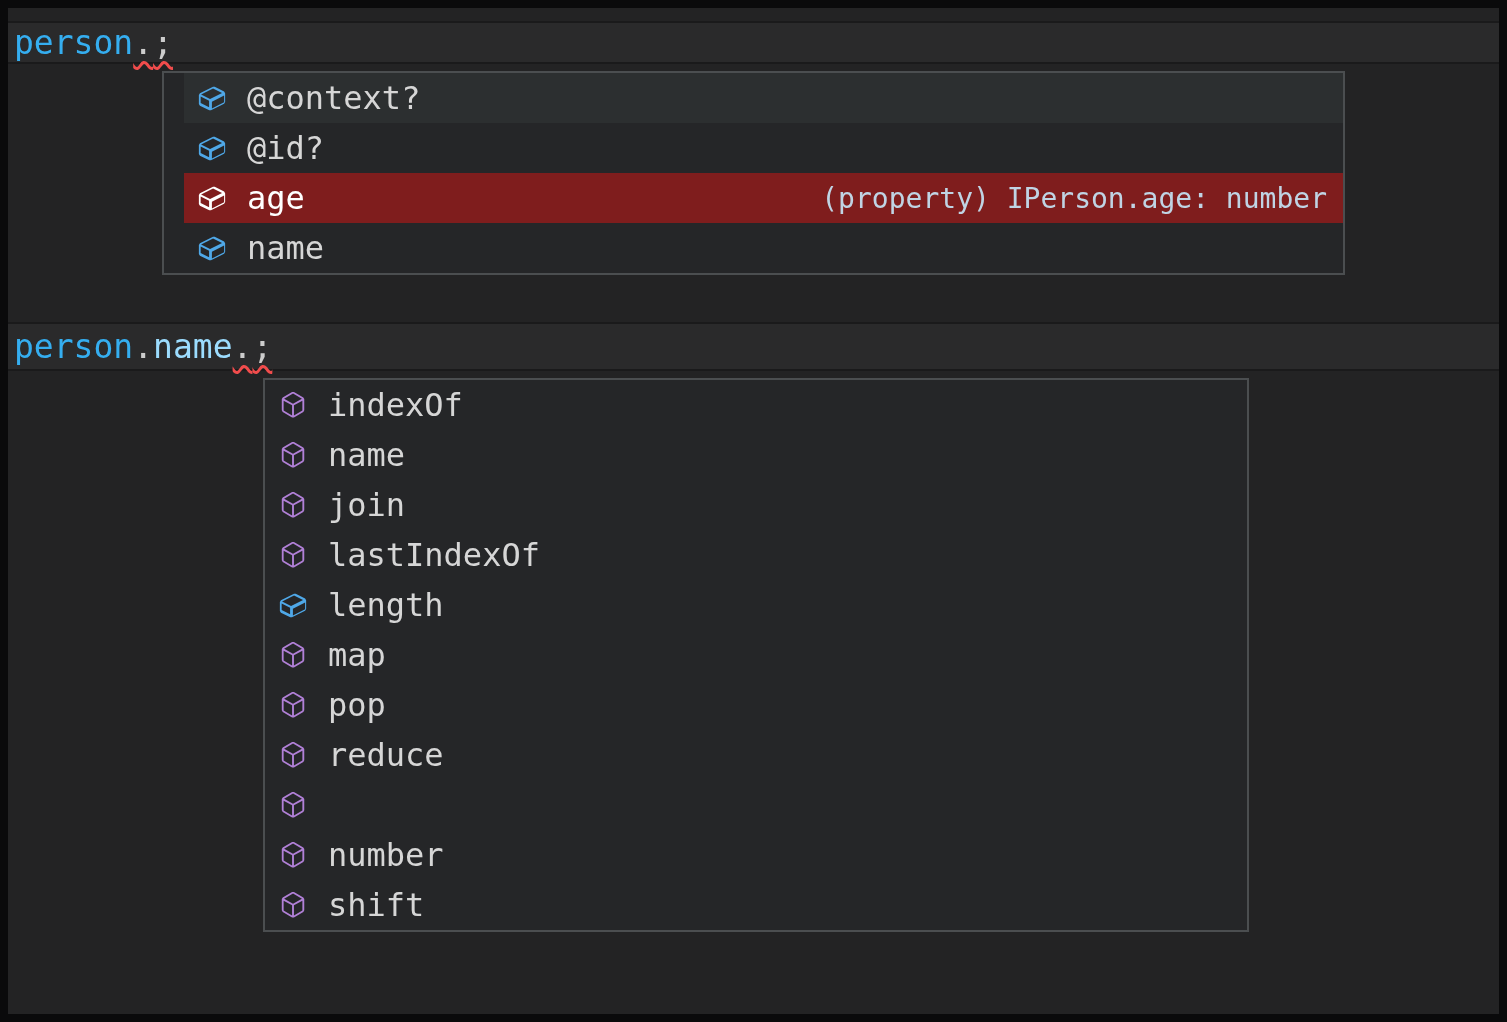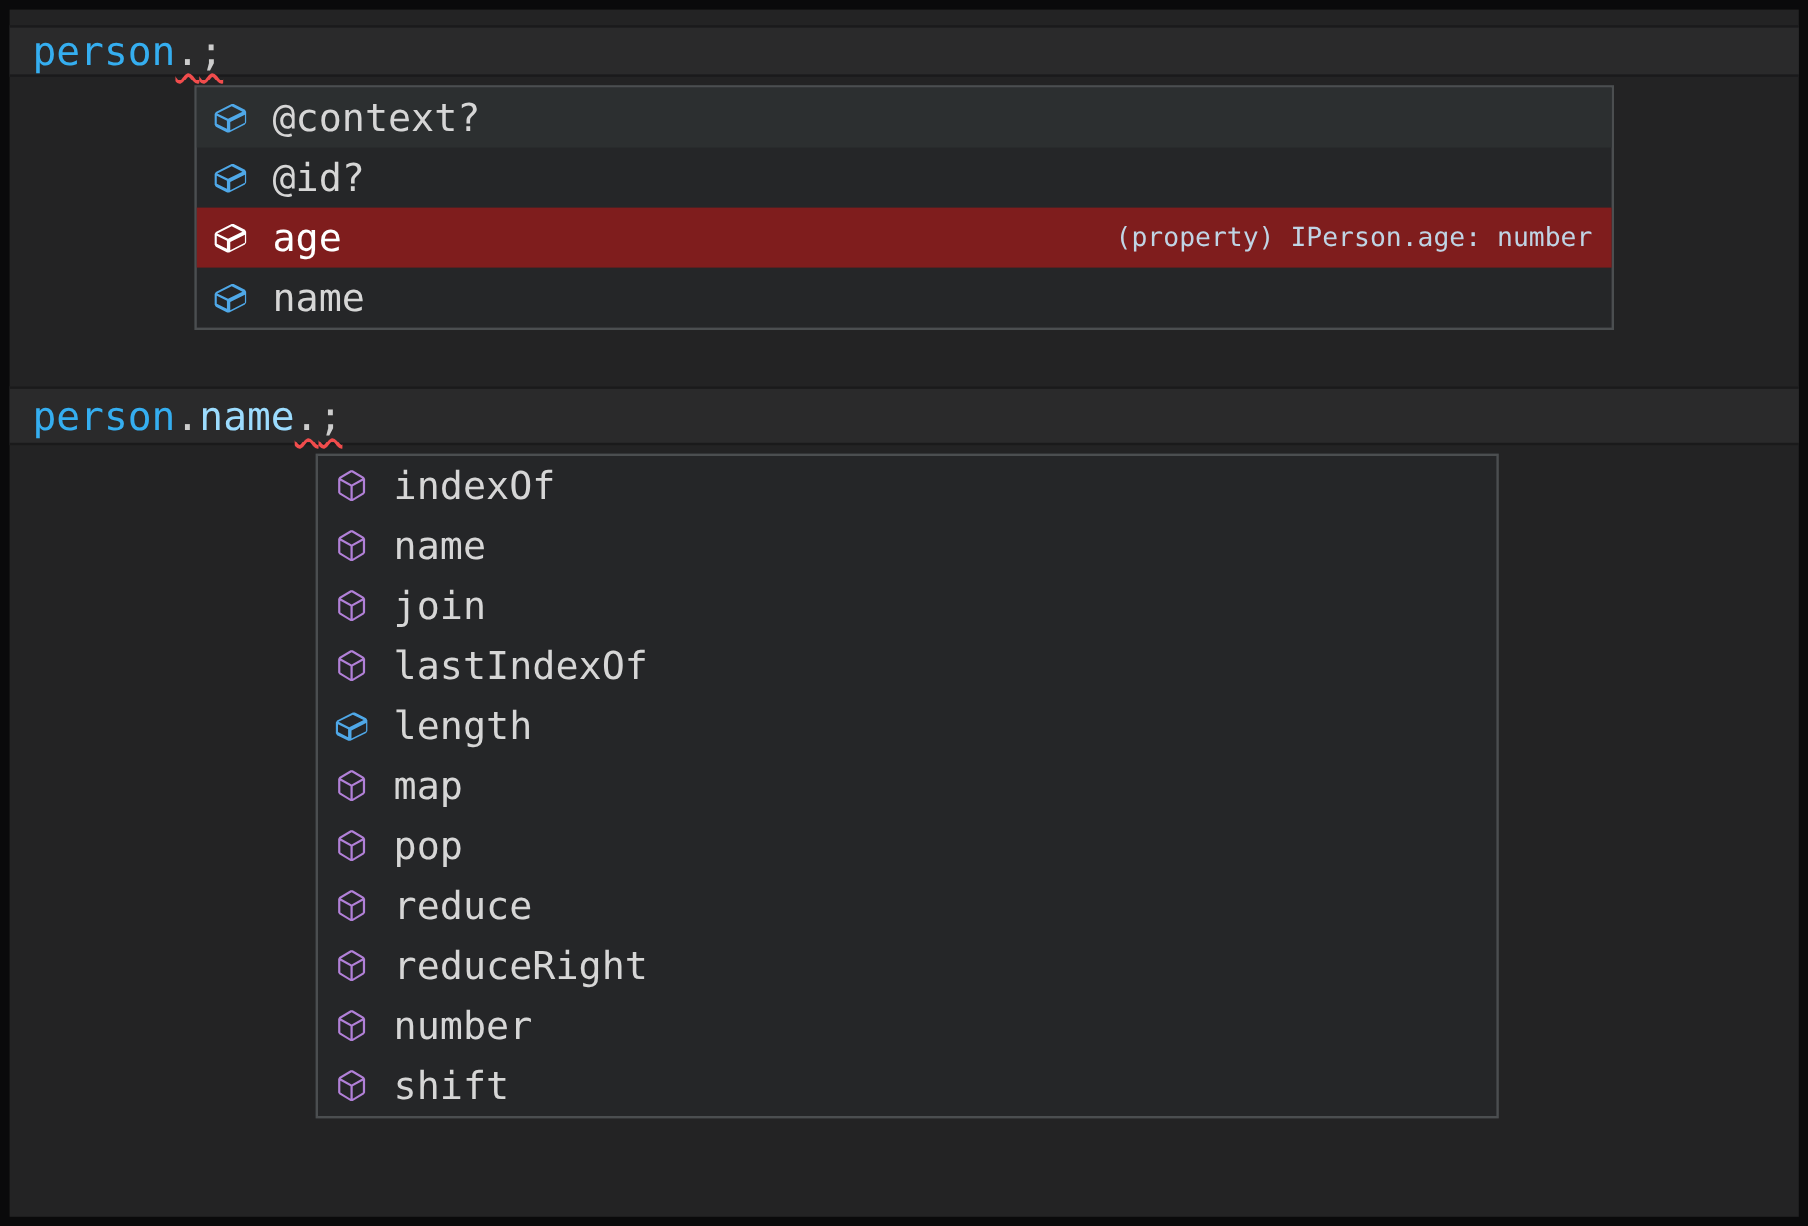--- a/index.html
+++ b/index.html
@@ -10,21 +10,21 @@
     position:absolute; left:8px; top:8px; width:1491px; height:1006px;
     background:#232324;
   }
 
   
   .code-line {
     position:absolute; left:0; width:100%;
     background:#2a2a2b;
     border-top:2px solid #1a1a1b; border-bottom:2px solid #1a1a1b;
     display:flex; align-items:center;
-    padding-left:19px;
+    padding-left:6px;
     font-size:33px; line-height:1; white-space:pre;
   }
   #line1 { top:13px;  height:43px; }
   #line2 { top:314px; height:49px; }
 
   .tok-variable { color:#35aef0; }
   .tok-property { color:#9cdcfe; }
   .tok-punct    { color:#cccccc; }
   .err {
     text-decoration-line:underline;
@@ -34,40 +34,40 @@
     text-underline-offset:7px;
     text-decoration-skip-ink:none;
   }
 
   
   .suggest {
     position:absolute;
     background:#252628;
     border:2px solid #4b4e50;
   }
-  #suggest1 { left:154px; top:63px;  width:1183px; }
+  #suggest1 { left:154px; top:63px;  width:1183px;padding-left:20px; }
   #suggest2 { left:255px; top:370px; width:986px; }
 
   .row {
     height:50px; display:flex; align-items:center;
     padding:0 16px 0 13px; gap:20px;
     font-size:32px; color:#d6d6d6; white-space:pre;
   }
   .row.hover    { background:#2c2f30; }
   .row.selected { background:#7f1d1d; color:#ffffff; }
 
   .icon { width:30px; height:30px; flex:0 0 30px; }
   .icon svg { width:30px; height:30px; display:block; }
   .icon-method path { fill:#b180d7; }
   .icon-field  path { fill:#4fa8e8; }
   .selected .icon path { fill:#ffffff; }
 
   .detail {
     margin-left:auto;
-    font-size:22px;
+    font-size:28px;
     color:#c0d4e4;
   }
 </style>
 </head>
 <body>
 
 <div class="editor">
 
   <div class="code-line" id="line1">
     <span class="tok-variable">person</span><span class="tok-punct err">.</span><span class="tok-punct err">;</span>
@@ -151,21 +151,20 @@
     <div class="row">
       <span class="icon icon-method"><svg viewBox="0 0 16 16">
             <path d="M13.51 4l-5-3h-1l-5 3-.49.86v6l.49.85 5 3h1l5-3 .49-.85v-6L13.51 4zM7.5 13.64l-4.5-2.7V5.7l4.5 2.45v5.49zM3.27 4.7l4.74-2.84 4.74 2.84L8 7.29 3.27 4.7zm9.73 6.24l-4.5 2.7V8.15l4.5-2.45v5.24z"></path>
           </svg></span>
       <span class="label">reduce</span>
     </div>
     <div class="row">
       <span class="icon icon-method"><svg viewBox="0 0 16 16">
             <path d="M13.51 4l-5-3h-1l-5 3-.49.86v6l.49.85 5 3h1l5-3 .49-.85v-6L13.51 4zM7.5 13.64l-4.5-2.7V5.7l4.5 2.45v5.49zM3.27 4.7l4.74-2.84 4.74 2.84L8 7.29 3.27 4.7zm9.73 6.24l-4.5 2.7V8.15l4.5-2.45v5.24z"></path>
           </svg></span>
-      <span class="label">reduceRight</span>
     </div>
     <div class="row">
       <span class="icon icon-method"><svg viewBox="0 0 16 16">
             <path d="M13.51 4l-5-3h-1l-5 3-.49.86v6l.49.85 5 3h1l5-3 .49-.85v-6L13.51 4zM7.5 13.64l-4.5-2.7V5.7l4.5 2.45v5.49zM3.27 4.7l4.74-2.84 4.74 2.84L8 7.29 3.27 4.7zm9.73 6.24l-4.5 2.7V8.15l4.5-2.45v5.24z"></path>
           </svg></span>
       <span class="label">number</span>
     </div>
     <div class="row">
       <span class="icon icon-method"><svg viewBox="0 0 16 16">
             <path d="M13.51 4l-5-3h-1l-5 3-.49.86v6l.49.85 5 3h1l5-3 .49-.85v-6L13.51 4zM7.5 13.64l-4.5-2.7V5.7l4.5 2.45v5.49zM3.27 4.7l4.74-2.84 4.74 2.84L8 7.29 3.27 4.7zm9.73 6.24l-4.5 2.7V8.15l4.5-2.45v5.24z"></path>

